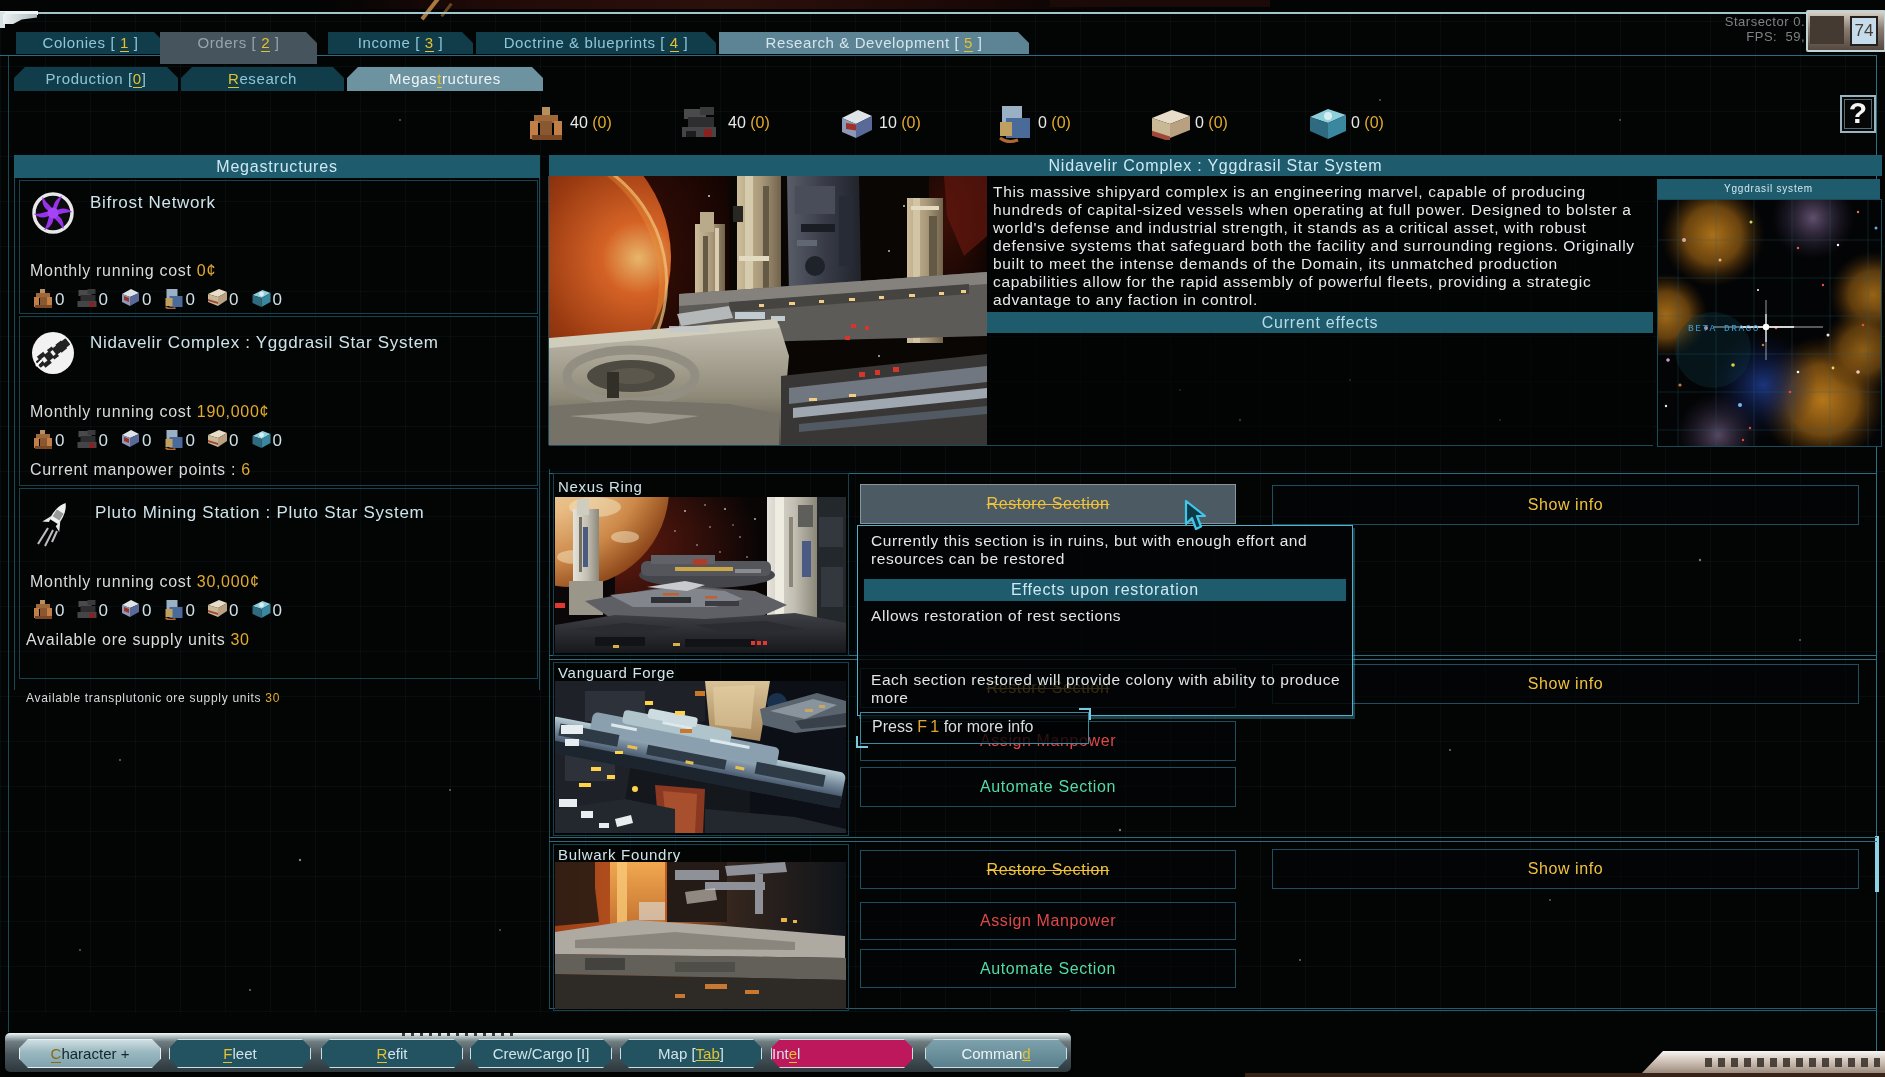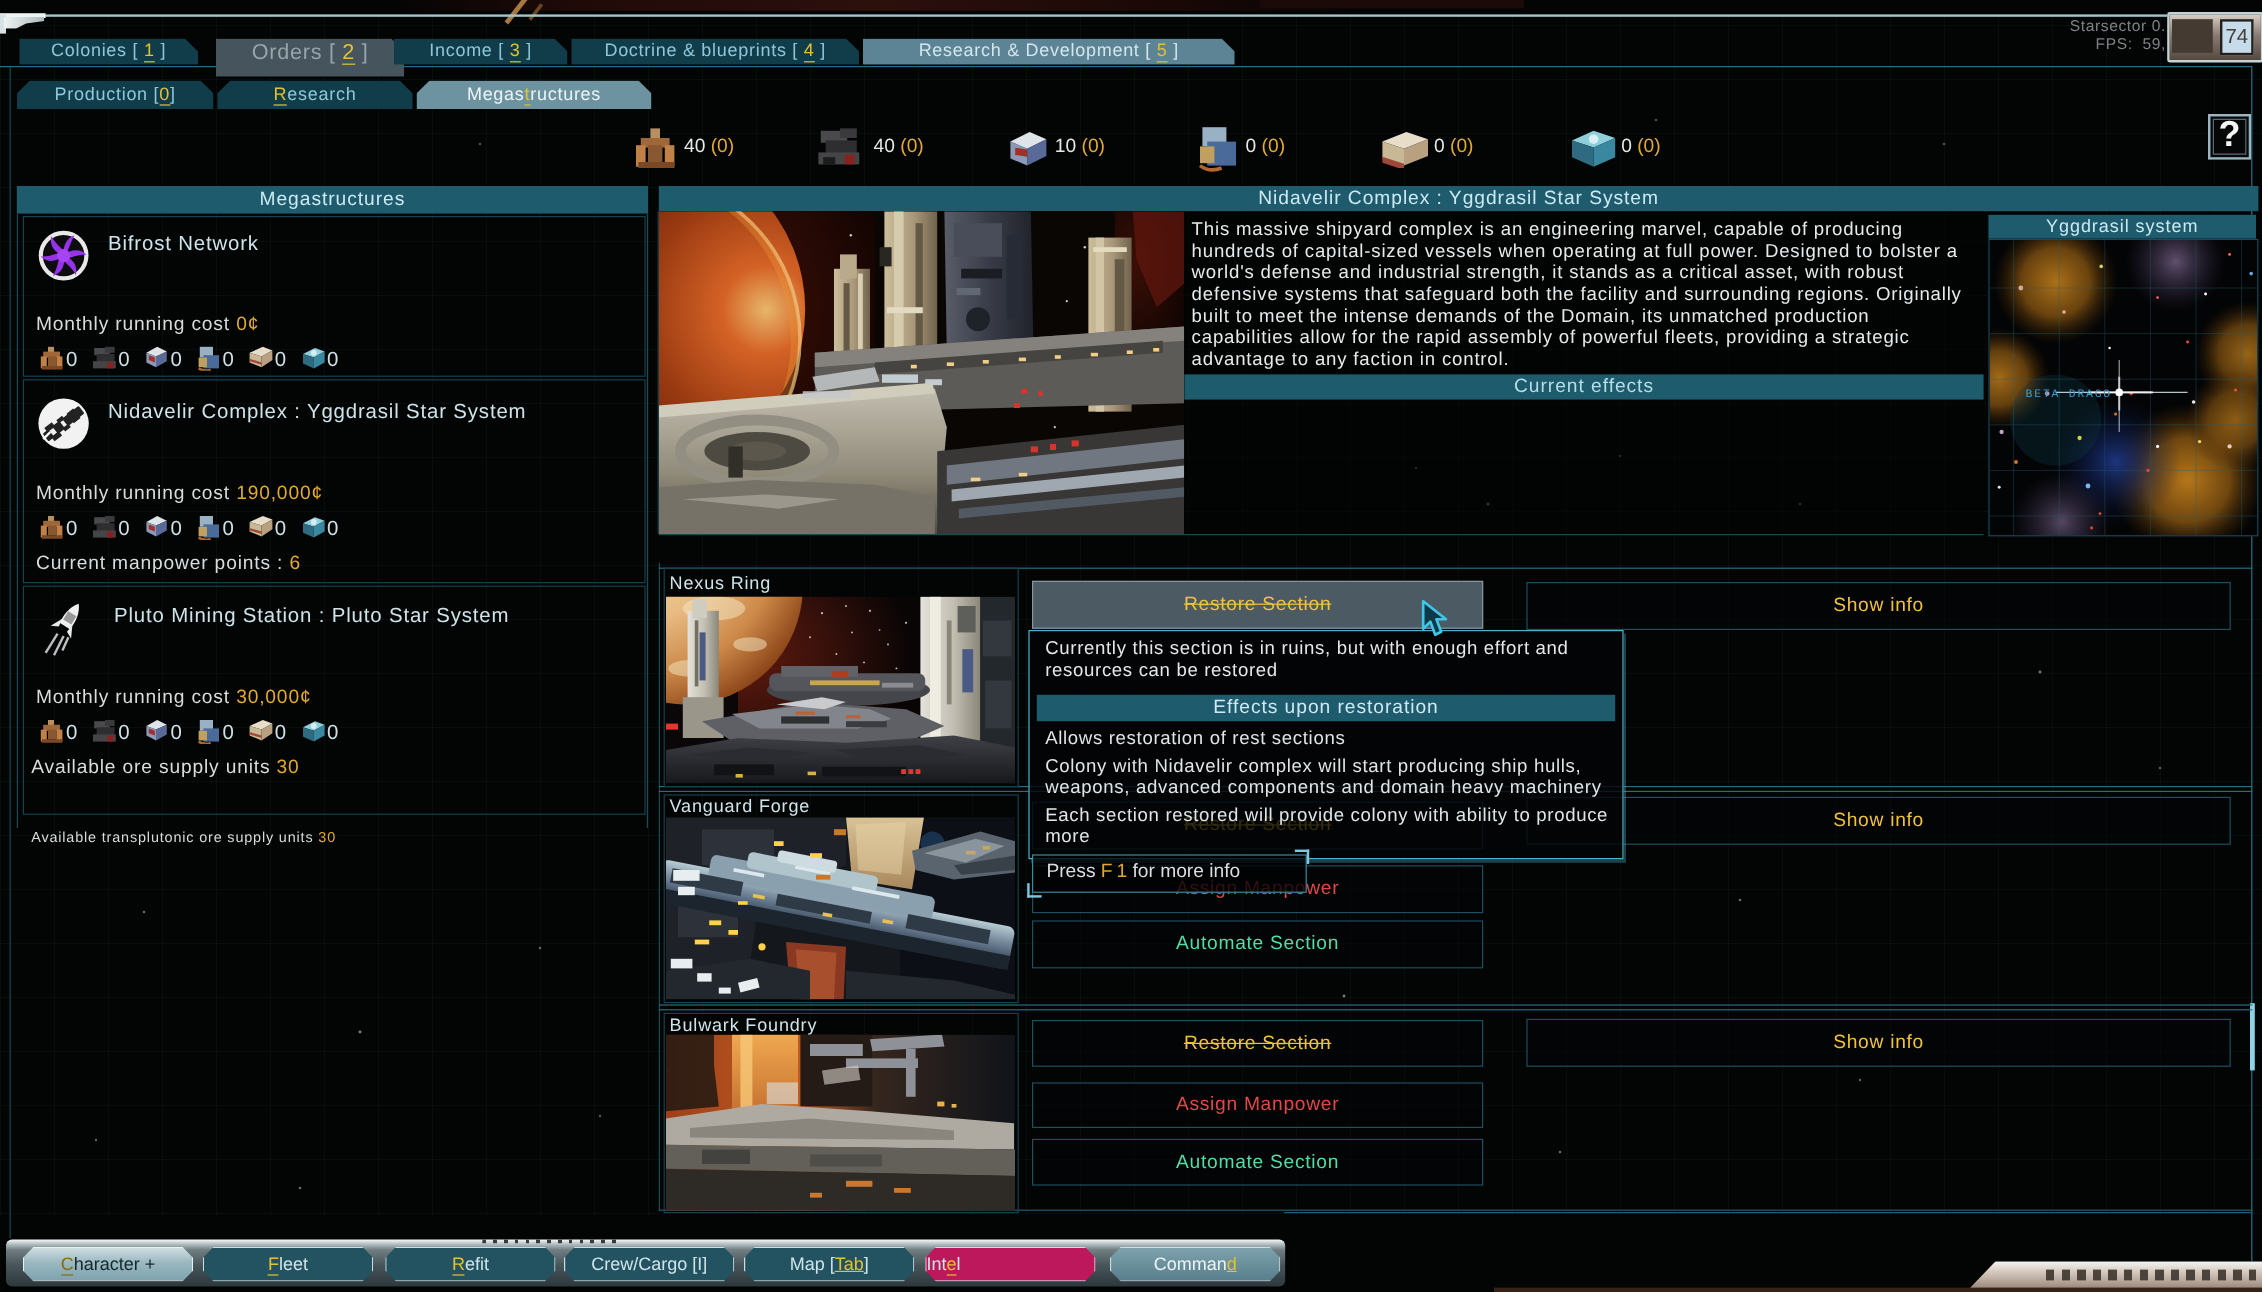--- a/index.html
+++ b/index.html
@@ -66,21 +66,21 @@
 <div class="abs" style="left:1876px;top:56px;width:1px;height:995px;background:#2b7084;z-index:2;"></div>
 <div class="abs" style="left:1875px;top:836px;width:4px;height:56px;background:#8ed2e6;z-index:2;"></div>
 
 <div class="abs" style="right:80px;top:14px;width:300px;text-align:right;color:#7e8284;font-size:13px;z-index:2;letter-spacing:0.5px;">Starsector 0.</div>
 <div class="abs" style="right:80px;top:29px;width:300px;text-align:right;color:#7e8284;font-size:13px;z-index:2;letter-spacing:0.5px;">FPS:&nbsp; 59,</div>
 <div class="abs" style="left:1806px;top:10px;width:76px;height:38px;background:linear-gradient(180deg,#d8d0c6,#8a7c72 45%,#55493f);border:2px solid #c2d4d6;border-radius:2px;z-index:2;"></div>
 <div class="abs" style="left:1810px;top:16px;width:34px;height:28px;background:#453a32;z-index:2;"></div>
 <div class="abs" style="left:1850px;top:16px;width:24px;height:26px;background:#c6dcea;border:2px solid #24201e;color:#443c36;font-size:17px;text-align:center;line-height:26px;z-index:2;">74</div>
 
 <div class="tab t1 abs" style="left:16px;top:32px;width:149px;height:22px;font-size:15px;line-height:22px;">Colonies [ <span class="hk">1</span> ]</div>
-<div class="tab t1 abs" style="left:180px;top:32px;width:157px;height:32px;font-size:18px;line-height:22px;background:#46555d;color:#97a4ab;">Orders [ <span class="hk">2</span> ]</div>
+<div class="tab t1 abs" style="left:160px;top:32px;width:157px;height:32px;font-size:15px;line-height:22px;background:#46555d;color:#97a4ab;">Orders [ <span class="hk">2</span> ]</div>
 <div class="tab t1 abs" style="left:328px;top:32px;width:145px;height:22px;font-size:15px;line-height:22px;">Income [ <span class="hk">3</span> ]</div>
 <div class="tab t1 abs" style="left:476px;top:32px;width:240px;height:22px;font-size:15px;line-height:22px;">Doctrine &amp; blueprints [ <span class="hk">4</span> ]</div>
 <div class="tab t1 abs" style="left:719px;top:32px;width:310px;height:22px;font-size:15px;line-height:22px;background:#5c8495;color:#d4e6ec;">Research &amp; Development [ <span class="hk">5</span> ]</div>
 
 <div class="tab t2 abs" style="left:14px;top:67px;width:164px;height:24px;font-size:15px;line-height:24px;">Production [<span class="hk">0</span>]</div>
 <div class="tab t2 abs" style="left:181px;top:67px;width:163px;height:24px;font-size:15px;line-height:24px;"><span class="hk">R</span>esearch</div>
 <div class="tab t2 abs" style="left:347px;top:67px;width:196px;height:24px;font-size:15px;line-height:24px;background:#6d93a1;color:#eef4f6;">Megas<span class="hk">t</span>ructures</div>
 
 <div class="abs z2" style="left:528px;top:105px;"><svg width="36" height="38">
         <g>
@@ -429,21 +429,21 @@
         </g>
 <rect width="438" height="269" fill="#000" opacity="0.05"></rect>
 </svg></div>
 
 <div class="abs z2" style="left:987px;top:176px;width:666px;height:269px;background:rgba(2,4,5,0.65);"></div>
 <div class="abs z2" style="left:993px;top:183px;width:660px;font-size:15.5px;line-height:18px;color:#e6eaea;white-space:nowrap;letter-spacing:0.68px;">This massive shipyard complex is an engineering marvel, capable of producing<br>hundreds of capital-sized vessels when operating at full power. Designed to bolster a<br>world's defense and industrial strength, it stands as a critical asset, with robust<br>defensive systems that safeguard both the facility and surrounding regions. Originally<br>built to meet the intense demands of the Domain, its unmatched production<br>capabilities allow for the rapid assembly of powerful fleets, providing a strategic<br>advantage to any faction in control.</div>
 <div class="hbar abs" style="left:987px;top:312px;width:666px;height:21px;font-size:16px;line-height:21px;color:#b8dce8;">Current effects</div>
 <div class="abs" style="left:549px;top:445px;width:1104px;height:1px;background:#1c4a58;z-index:2;"></div>
 <div class="abs" style="left:548px;top:176px;width:1px;height:269px;background:#1c4a58;z-index:2;"></div>
 
-<div class="hbar abs" style="left:1657px;top:179px;width:223px;height:20px;font-size:15px;line-height:20px;">Yggdrasil system</div>
+<div class="hbar abs" style="left:1657px;top:179px;width:223px;height:20px;font-size:10px;line-height:20px;">Yggdrasil system</div>
 <div class="abs z2" style="left:1657px;top:199px;width:223px;height:246px;overflow:hidden;background:#020304;border:1px solid #1c4a58;">
 <svg width="223" height="246" viewBox="0 0 223 246">
 <defs>
 <radialGradient id="no" cx="50%" cy="50%" r="50%">
             <stop offset="0%" stop-color="#c8831c"></stop>
             <stop offset="55%" stop-color="#7a4d10"></stop>
             <stop offset="100%" stop-color="rgba(60,35,5,0)"></stop>
           </radialGradient>
 <radialGradient id="np" cx="50%" cy="50%" r="50%">
             <stop offset="0%" stop-color="#6a5878"></stop>
@@ -787,21 +787,20 @@
 
 <div class="btn" style="left:860px;top:850px;width:374px;height:37px;line-height:37px;"><s>Restore Section</s></div>
 <div class="btn" style="left:860px;top:902px;width:374px;height:36px;line-height:36px;color:#e04848;">Assign Manpower</div>
 <div class="btn" style="left:860px;top:949px;width:374px;height:37px;line-height:37px;color:#52dca6;">Automate Section</div>
 <div class="btn" style="left:1272px;top:849px;width:585px;height:38px;line-height:38px;">Show info</div>
 
 <div class="abs z3" style="left:857px;top:525px;width:494px;height:189px;background:rgba(2,5,6,0.8);border:1px solid #4fb2cc;box-shadow:2px 3px 0 rgba(79,178,204,0.35);"></div>
 <div class="abs z3" style="left:871px;top:532px;width:486px;font-size:15.5px;line-height:18px;color:#e4e8e8;white-space:nowrap;letter-spacing:0.55px;">Currently this section is in ruins, but with enough effort and<br>resources can be restored</div>
 <div class="hbar abs z3" style="left:864px;top:579px;width:482px;height:22px;font-size:16px;line-height:22px;z-index:3;">Effects upon restoration</div>
 <div class="abs z3" style="left:871px;top:607px;width:474px;font-size:15.5px;line-height:18px;color:#e0e5e6;letter-spacing:0.55px;">Allows restoration of rest sections</div>
-<div class="abs z3" style="left:871px;top:630px;width:486px;font-size:15.5px;line-height:18px;color:#e0e5e6;white-space:nowrap;letter-spacing:0.55px;">Colony with Nidavelir complex will start producing ship hulls,<br>weapons, advanced components and domain heavy machinery</div>
 <div class="abs z3" style="left:871px;top:671px;width:486px;font-size:15.5px;line-height:18px;color:#e0e5e6;white-space:nowrap;letter-spacing:0.55px;">Each section restored will provide colony with ability to produce<br>more</div>
 
 <div class="abs z3" style="left:860px;top:712px;width:227px;height:30px;background:rgba(1,3,4,0.8);border:1px solid #3a8ba2;"></div>
 <div class="abs z3" style="left:1079px;top:708px;width:10px;height:10px;border-top:2px solid #7cc8de;border-right:2px solid #7cc8de;"></div>
 <div class="abs z3" style="left:856px;top:736px;width:10px;height:10px;border-bottom:2px solid #7cc8de;border-left:2px solid #7cc8de;"></div>
 <div class="abs z3" style="left:872px;top:718px;font-size:16px;color:#dadedf;white-space:nowrap;">Press <span style="color:#e2a52e;">F 1</span> for more info</div>
 
 <div class="abs z4" style="left:1183px;top:499px;">
 <svg width="28" height="34" viewBox="0 0 28 34">
         <path d="M3 2 L3 25 L9 19 L13 30 L18 27.5 L14 17 L22 17 Z" fill="#0d3a46" stroke="#3fc6e8" stroke-width="2.2" stroke-linejoin="round"></path>

